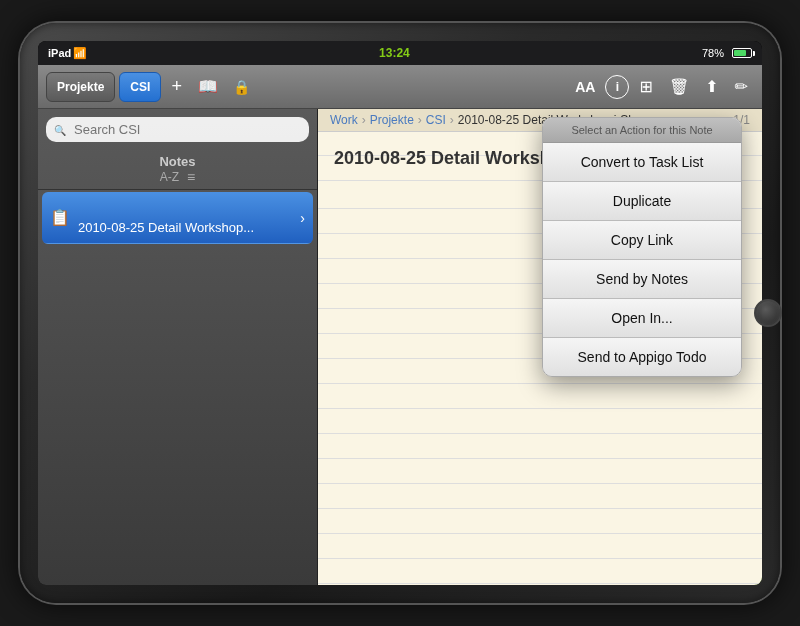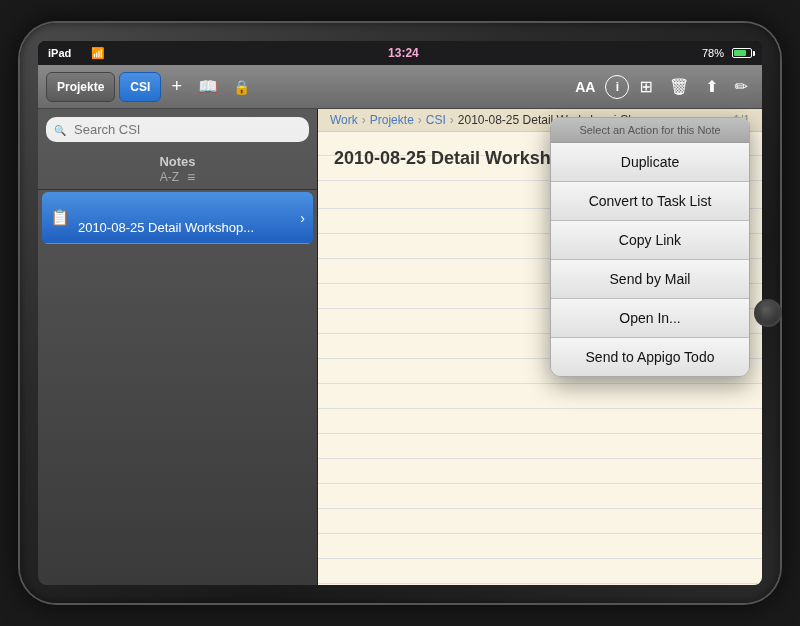--- a/index.html
+++ b/index.html
@@ -42,29 +42,29 @@
       display: flex;
       align-items: center;
       justify-content: space-between;
       padding: 0 10px;
       flex-shrink: 0;
     }
 
     .status-left {
       display: flex;
       align-items: center;
-      gap: 20px;
+      gap: 2px;
       font-size: 11px;
       color: #fff;
       font-weight: 600;
     }
 
     .status-center {
       font-size: 12px;
-      color: #f9a8d4;
+      color: #84cc16;
       font-weight: 600;
     }
 
     .status-right {
       display: flex;
       align-items: center;
       gap: 8px;
       font-size: 11px;
       color: #fff;
     }
@@ -317,21 +317,21 @@
       top: 0;
       left: 0;
       right: 0;
       bottom: 0;
       z-index: 100;
     }
 
     .popup-menu {
       position: absolute;
       top: 8px;
-      right: 12px;
+      right: 20px;
       width: 200px;
       background: linear-gradient(to bottom, #e8e8e8, #d0d0d0);
       border: 1px solid #aaa;
       border-radius: 10px;
       box-shadow: 0 8px 24px rgba(0,0,0,0.4);
       overflow: hidden;
     }
 
     .popup-title {
       background: linear-gradient(to bottom, #c0c0c0, #a8a8a8);
@@ -476,24 +476,24 @@
 
         <div class="editor-content">
           <div class="editor-lines"></div>
           <div class="editor-title" style="position:relative;z-index:1;">2010-08-25 Detail Workshop i-Shop</div>
         </div>
 
         <div class="popup-overlay">
           <div class="popup-menu">
             <div class="popup-arrow"></div>
             <div class="popup-title">Select an Action for this Note</div>
+            <button class="popup-btn">Convert to Task List</button>
             <button class="popup-btn">Duplicate</button>
-            <button class="popup-btn">Convert to Task List</button>
             <button class="popup-btn">Copy Link</button>
-            <button class="popup-btn">Send by Mail</button>
+            <button class="popup-btn">Send by Notes</button>
             <button class="popup-btn">Open In...</button>
             <button class="popup-btn">Send to Appigo Todo</button>
           </div>
         </div>
       </div>
     </div>
   </div>
 
   <div class="home-btn"></div>
 </div>

